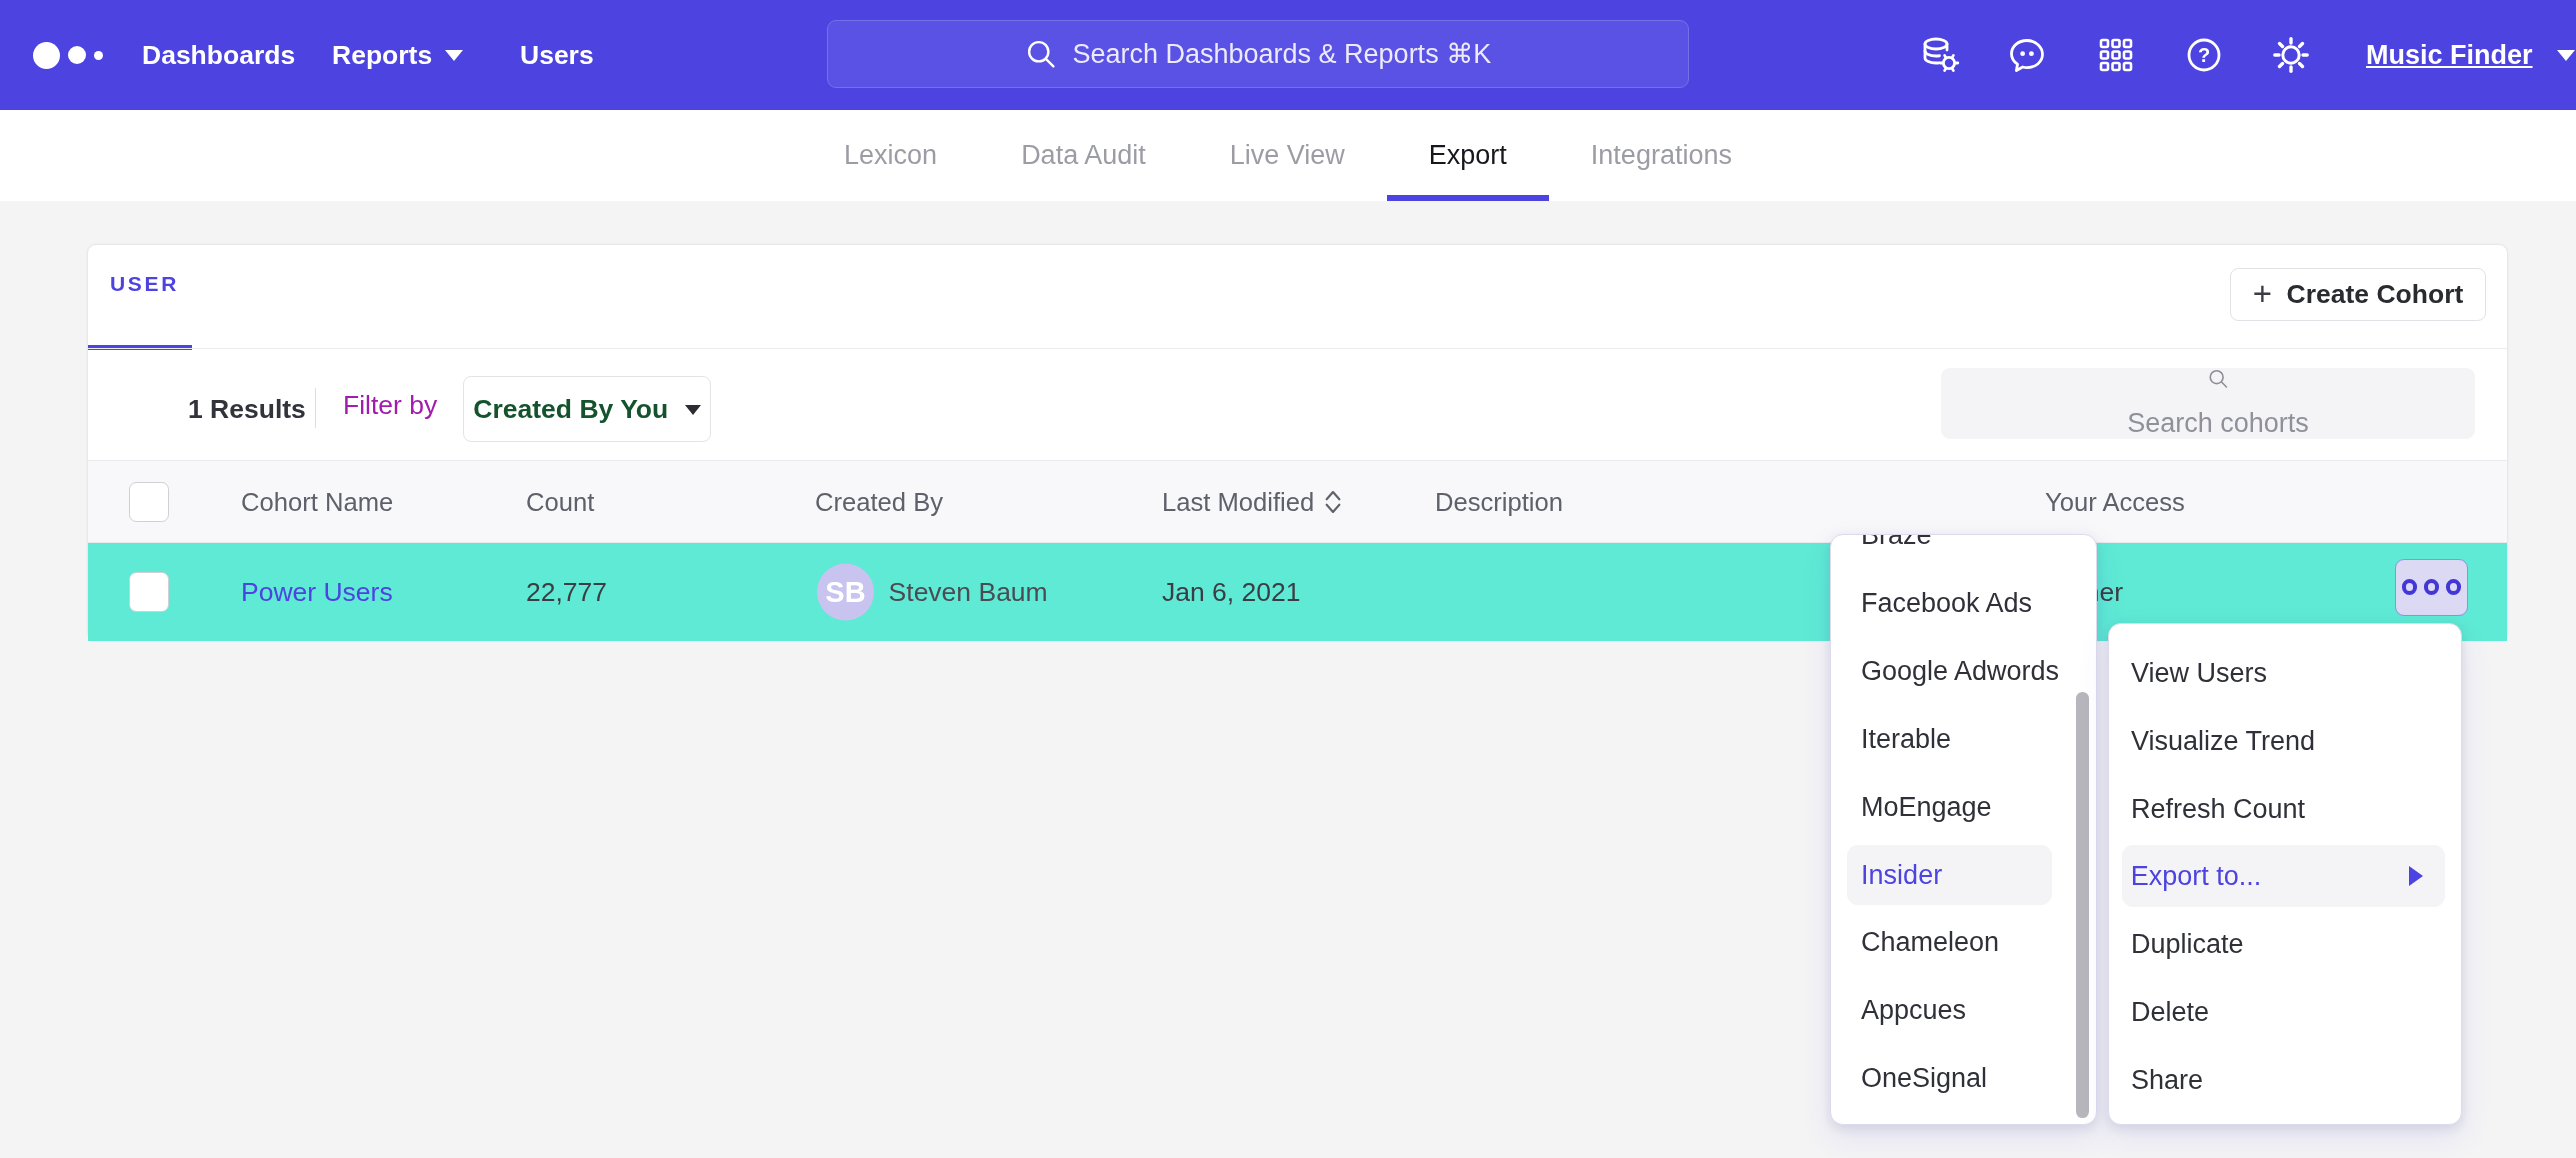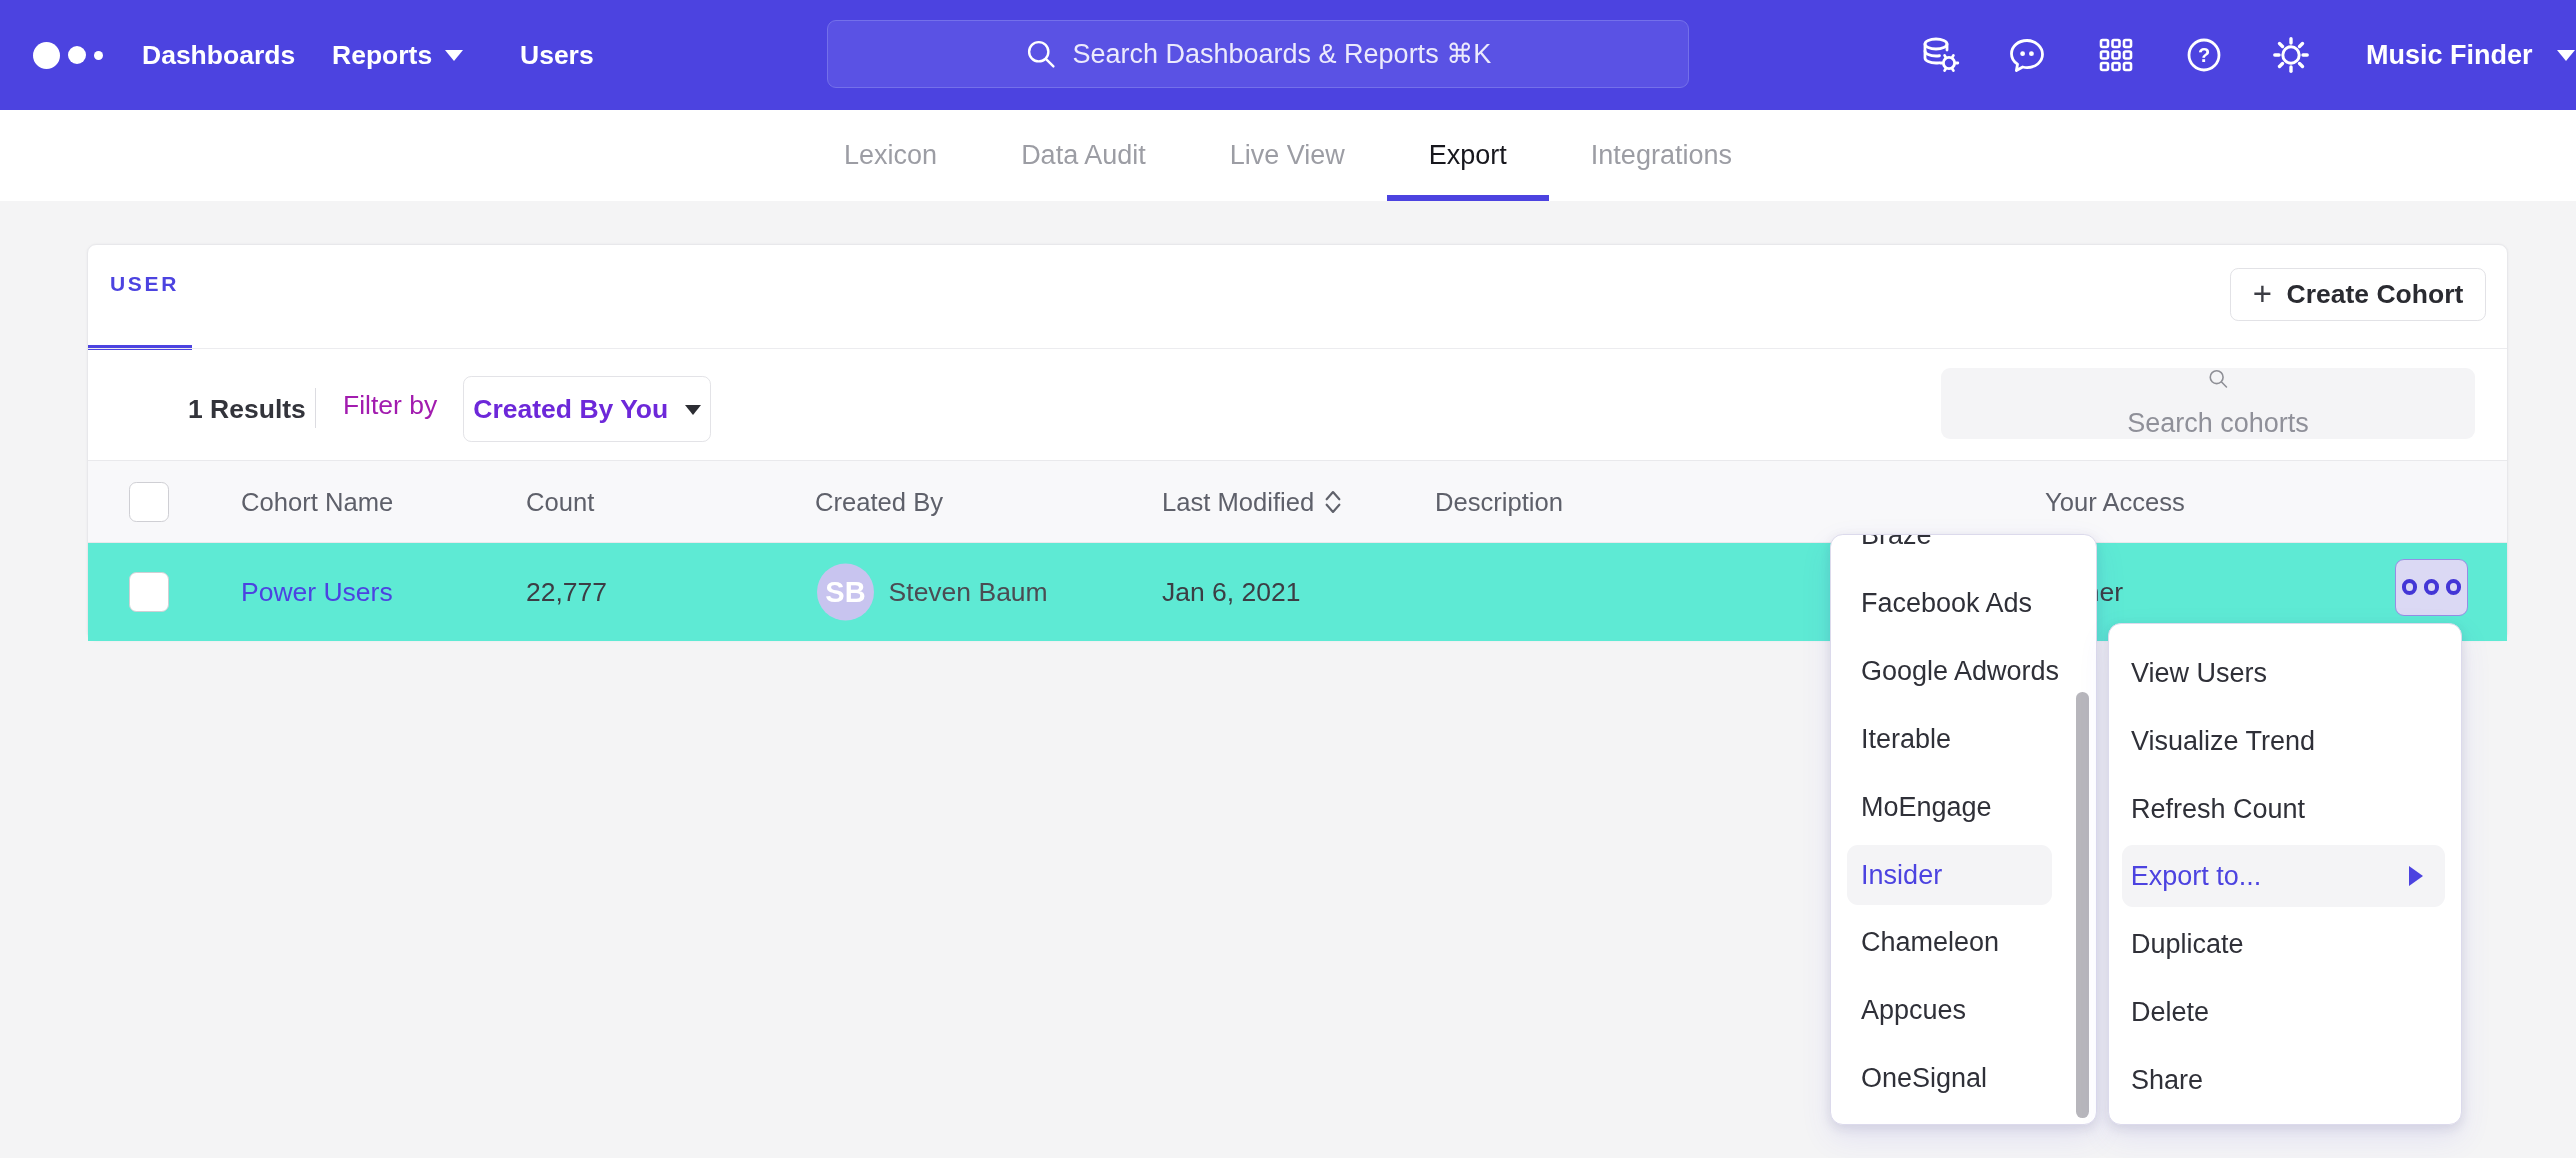--- a/index.html
+++ b/index.html
@@ -11,40 +11,40 @@
   .logo{position:absolute;left:33px;top:0;height:110px;width:82px;display:flex;align-items:center;gap:8.2px;}
   .logo .d1{width:27px;height:27px;border-radius:50%;background:#fff;}
   .logo .d2{width:18px;height:18px;border-radius:50%;background:#fff;}
   .logo .d3{width:9px;height:9px;border-radius:50%;background:#fff;}
   .navitem{position:absolute;top:0;height:110px;display:flex;align-items:center;gap:12.8px;color:#ffffff;font-size:26.5px;font-weight:600;cursor:pointer;}
   .nav-dashboards{left:142px;} .nav-reports{left:332px;} .nav-users{left:520px;}
   .caret-down{width:0;height:0;border-left:9px solid transparent;border-right:9px solid transparent;border-top:11px solid #ffffff;display:inline-block;}
   .nav-search{position:absolute;left:827px;top:20px;width:862px;height:68px;border-radius:9px;background:#5a52e4;border:1.8px solid #7470ea;box-sizing:border-box;display:flex;align-items:center;justify-content:center;gap:14.6px;color:#eceafc;font-size:27px;cursor:text;}
   .topicon{position:absolute;top:0;height:110px;width:51px;display:flex;align-items:center;justify-content:center;cursor:pointer;}
   .ti-1{left:1915px;} .ti-2{left:2001px;} .ti-3{left:2090px;} .ti-4{left:2178px;} .ti-5{left:2265px;}
-  .project{position:absolute;left:2366px;top:0;height:110px;display:flex;align-items:center;gap:24px;color:#fff;font-size:27px;font-weight:700;cursor:pointer;}
+  .project{position:absolute;left:2366px;top:0;height:110px;display:flex;align-items:center;gap:24px;color:#fff;font-size:27px;font-weight:700;cursor:pointer;text-decoration:underline;}
 
   
   .tabbar{position:absolute;left:0;top:110px;width:2576px;height:91px;background:#ffffff;display:flex;justify-content:center;z-index:2;}
   .tab{position:relative;height:91px;line-height:91px;padding:0 42px;font-size:27px;color:#9c9da4;cursor:pointer;}
   .tab.active{color:#17171d;font-weight:500;}
   .tab.active::after{content:"";position:absolute;left:0;right:0;bottom:0;height:6.4px;background:#4c43e0;}
 
   
   .card{position:absolute;left:87px;top:244px;width:2421px;height:396px;background:#fff;border:0.9px solid #e8e8eb;border-radius:9px;box-sizing:border-box;box-shadow:0 0.9px 2.7px rgba(25,25,50,.05);z-index:1;}
   .user-tab{position:absolute;left:22px;top:27px;font-size:21px;font-weight:700;letter-spacing:2.7px;color:#4c43e0;cursor:pointer;}
   .user-underline{position:absolute;left:0;top:100px;width:104px;height:4.6px;background:#4c43e0;}
   .card-divider{position:absolute;left:0;top:103px;width:100%;height:0.9px;background:#ececef;}
   .create-btn{position:absolute;left:2142px;top:23px;width:256px;height:53px;border:1.8px solid #e2e2e6;border-radius:8.2px;background:#fff;box-sizing:border-box;display:flex;align-items:center;justify-content:center;gap:14.6px;font-size:26.5px;font-weight:600;color:#2a2b31;cursor:pointer;}
   .plus{font-size:33px;font-weight:400;color:#3c3d44;line-height:1;margin-top:-2.7px;}
 
   .results{position:absolute;left:100px;top:131px;height:66px;display:flex;align-items:center;font-size:26.5px;font-weight:600;color:#33343b;}
   .vdiv{position:absolute;left:227px;top:143px;height:40px;width:0.9px;background:#dcdce1;}
   .filterby{position:absolute;left:255px;top:127px;height:66px;display:flex;align-items:center;font-size:26.5px;font-weight:500;color:#a21caf;}
-  .dropdown{position:absolute;top:131px;height:66px;border:1.8px solid #e3e3e7;border-radius:8.2px;background:#fff;box-sizing:border-box;display:flex;align-items:center;justify-content:center;gap:16.4px;font-size:26.5px;font-weight:600;color:#6d28d9;cursor:pointer;}
+  .dropdown{position:absolute;top:131px;height:66px;border:1.8px solid #e3e3e7;border-radius:8.2px;background:#fff;box-sizing:border-box;display:flex;align-items:center;justify-content:center;gap:16.4px;font-size:26.5px;font-weight:600;color:#14532d;cursor:pointer;}
   .dd-caret{width:0;height:0;border-left:8.2px solid transparent;border-right:8.2px solid transparent;border-top:10px solid #2c2d33;margin-top:2.7px;}
   .dd1{left:375px;width:248px;} .dd2{left:638px;width:321px;}
   .cohort-search{position:absolute;left:1853px;top:123px;width:534px;height:71px;border-radius:9px;background:#f4f4f6;display:flex;align-items:center;gap:18px;padding-left:20px;box-sizing:border-box;font-size:27px;color:#8f9099;cursor:text;flex-direction:column;}
 
   .thead{position:absolute;left:0;top:215px;width:100%;height:83px;background:#f8f8fa;border-top:0.9px solid #e9e9ec;border-bottom:0.9px solid #e9e9ec;box-sizing:border-box;font-size:25.6px;color:#5e606a;}
   .trow{position:absolute;left:0;top:298px;width:100%;height:98px;background:#5eead4;font-size:26.5px;color:#3c3d44;}
   .cell{position:absolute;top:50%;transform:translateY(-50%);white-space:nowrap;}
   .c-check{left:41px;} .c-name{left:153px;} .c-count{left:438px;width:180px;}
   .c-creator{left:727px;} .c-mod{left:1074px;display:flex;align-items:center;gap:9px;}
   .c-desc{left:1347px;} .c-access{left:1957px;}

